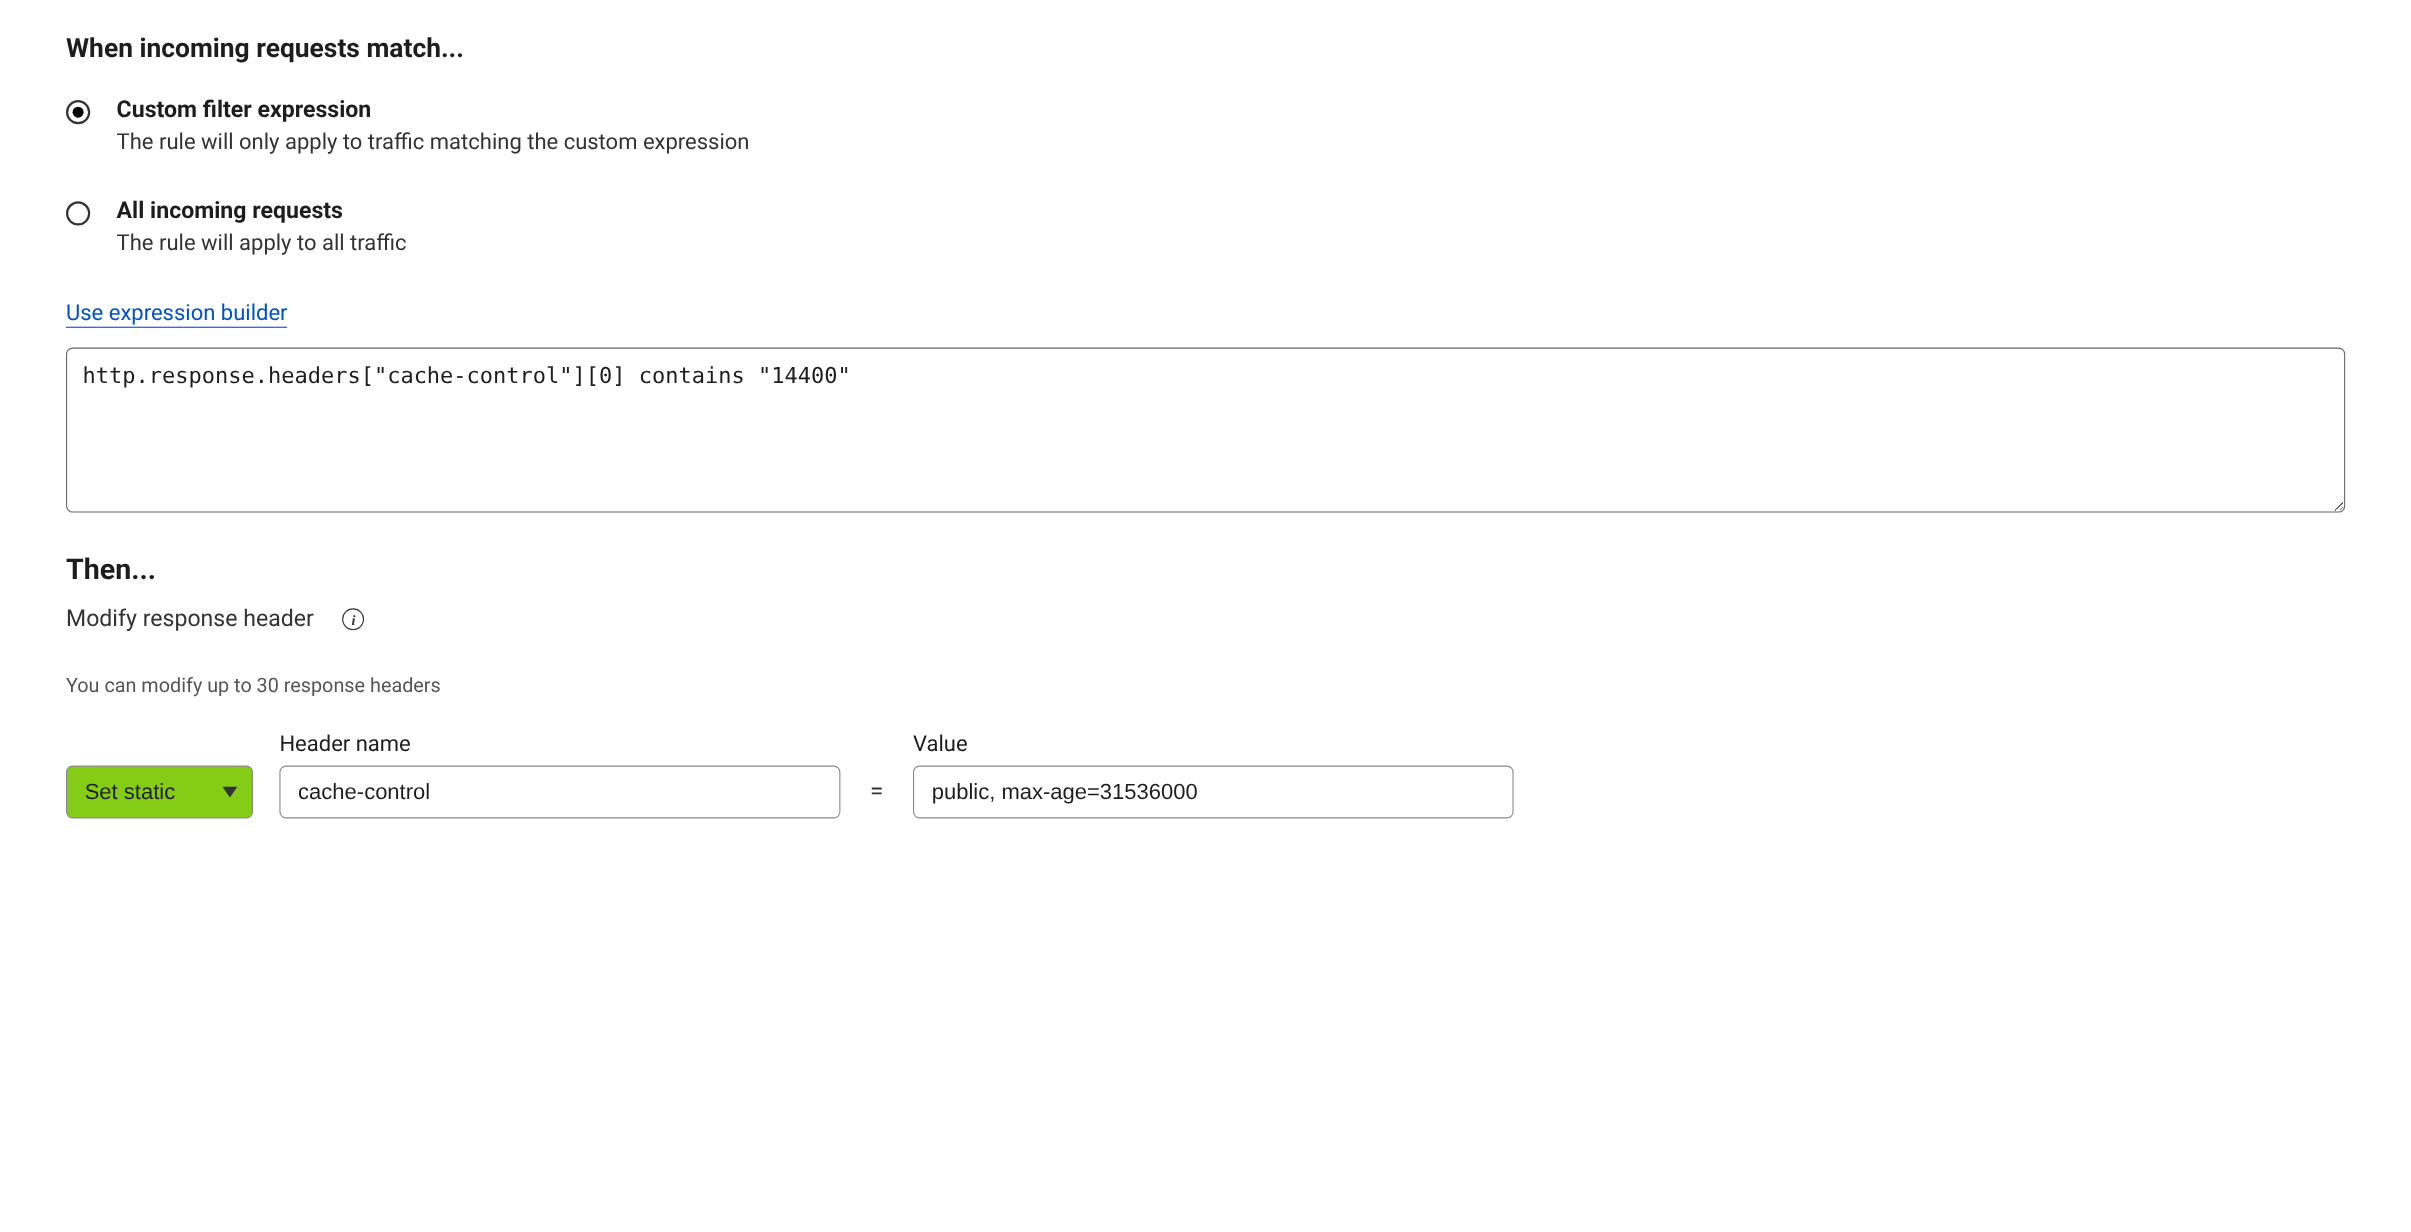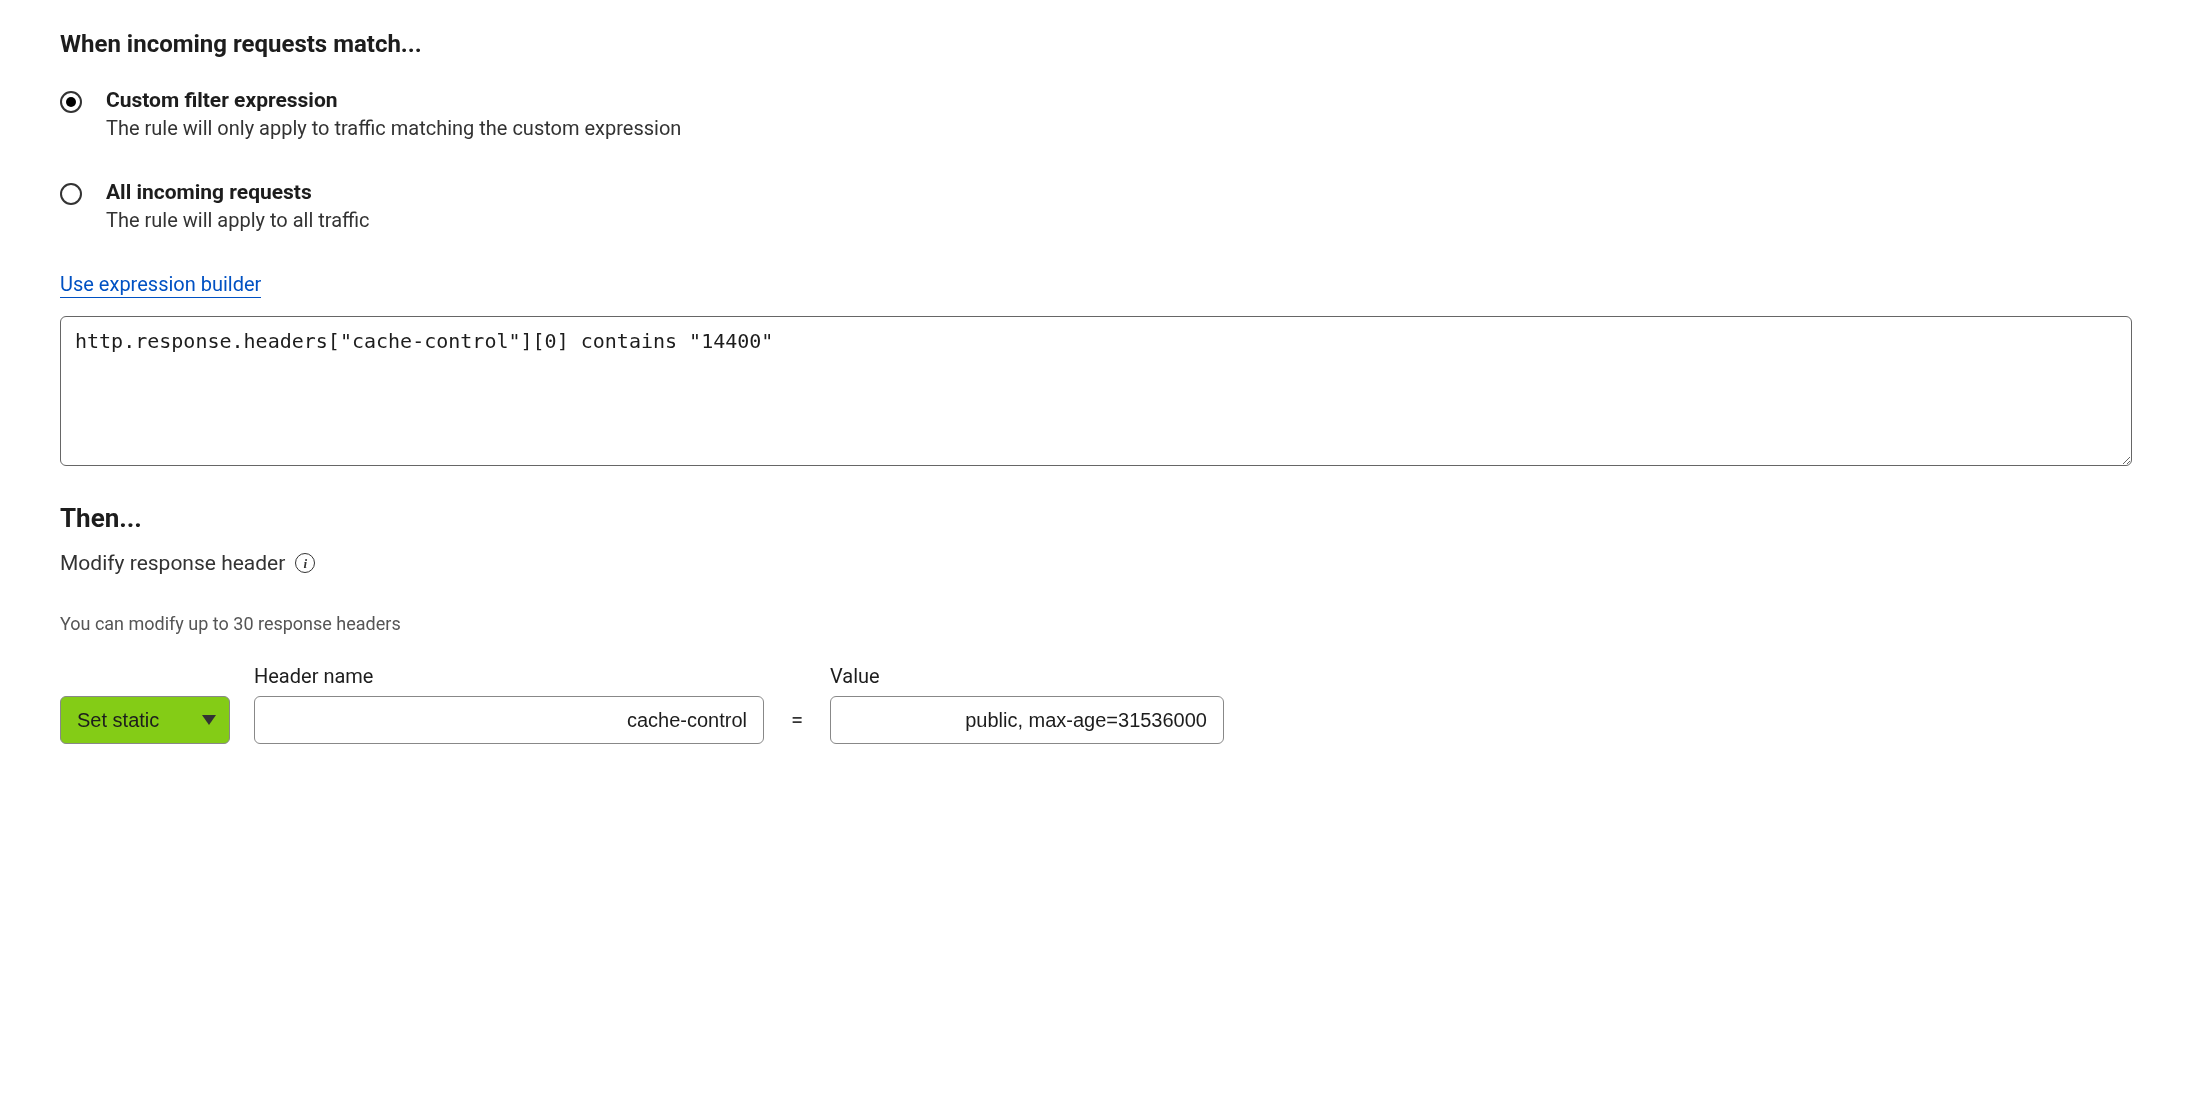--- a/index.html
+++ b/index.html
@@ -98,21 +98,21 @@
   }
   .then-title {
     font-size: 26px;
     font-weight: 700;
     margin-top: 32px;
     margin-bottom: 18px;
   }
   .modify-row {
     display: flex;
     align-items: center;
-    gap: 10px;
+    gap: 26px;
     font-size: 21px;
     color: #333;
     margin-bottom: 6px;
   }
   .info-icon {
     width: 20px;
     height: 20px;
     border: 1.5px solid #333;
     border-radius: 50%;
     display: inline-flex;
@@ -175,27 +175,26 @@
   }
   .text-input {
     border: 1px solid #888;
     border-radius: 6px;
     background: #fff;
     padding: 12px 16px;
     font-size: 20px;
     color: #1d1d1d;
     height: 48px;
     outline: none;
-    text-align: right;
   }
   .header-name-input {
     width: 510px;
   }
   .header-value-input {
-    width: 394px;
+    width: 546px;
   }
   .equals-sign {
     font-size: 22px;
     color: #333;
     padding-bottom: 12px;
     align-self: flex-end;
     min-width: 18px;
     text-align: center;
   }
 </style>

